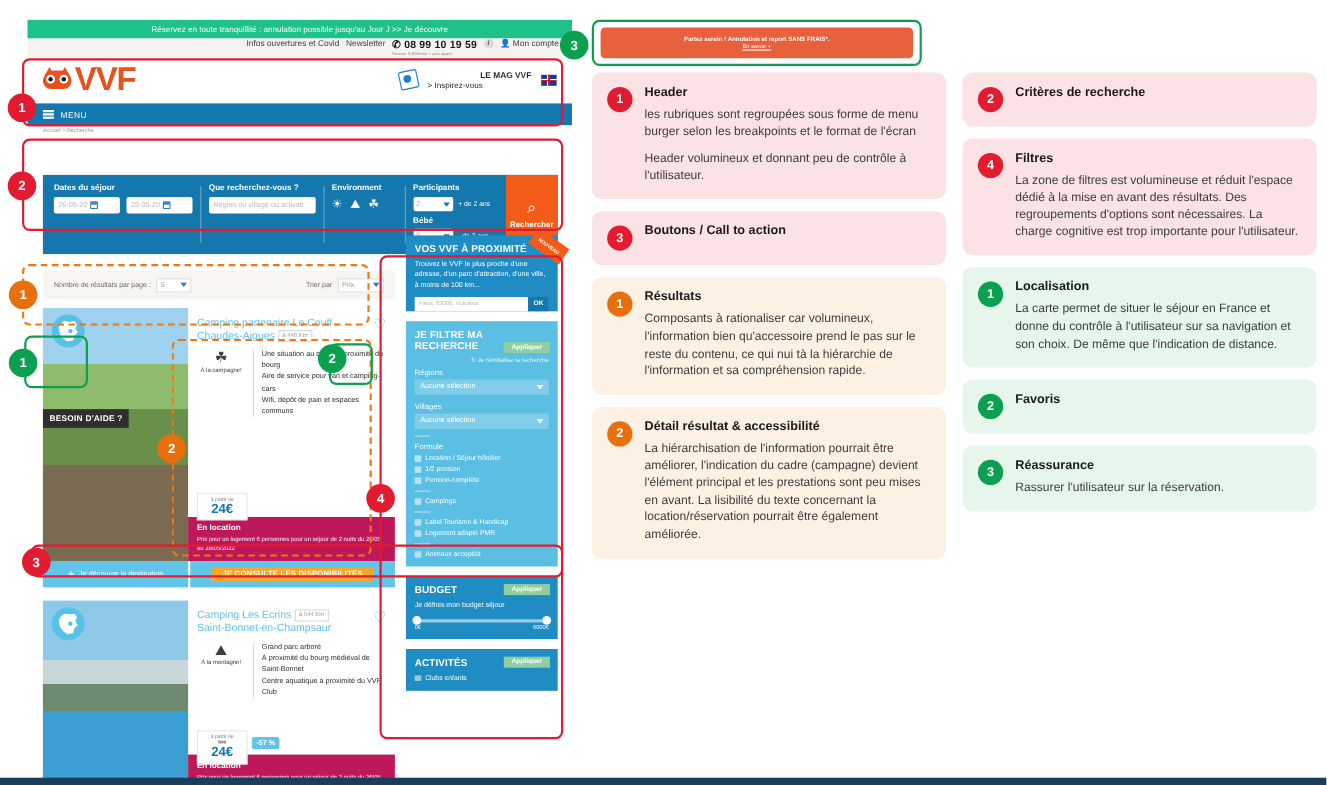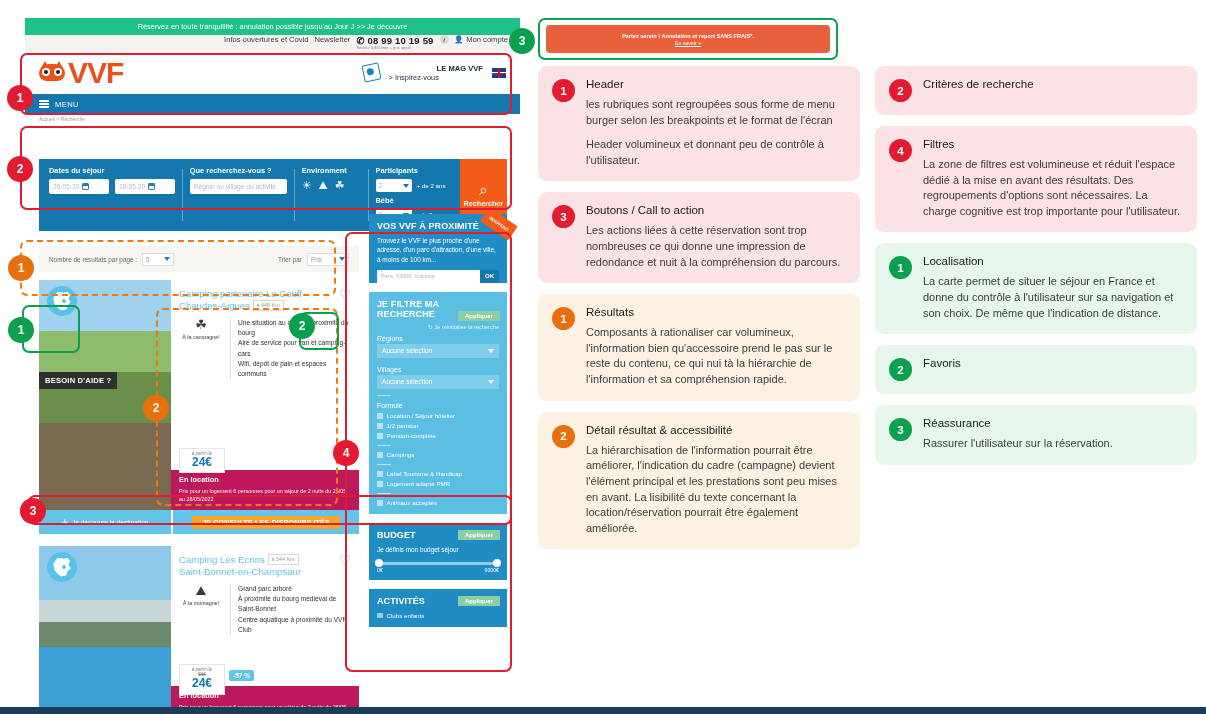--- a/index.html
+++ b/index.html
@@ -209,21 +209,21 @@
 
   
   .col { position:absolute; top:66px; width:322px; }
   .col.c-left  { left:538px; }
   .col.c-right { left:875px; }
   .ncard { border-radius:9px; padding:12px 14px 13px 14px; margin-bottom:11px; display:flex; gap:11px; }
   .ncard.pink   { background:#fbe2e4; }
   .ncard.orange { background:#fdf1e4; }
   .ncard.green  { background:#e6f6ea; }
   .ncard .badge { width:23px; height:23px; font-size:11.5px; margin-top:1px; }
-  .ncard .txt h4 { font-size:11.5px; color:#1a1a1a; margin-bottom:7px; font-weight:normal; }
+  .ncard .txt h4 { font-size:11.5px; color:#1a1a1a; margin-bottom:7px; font-weight:bold; }
   .ncard .txt p { font-size:11px; color:#3c3c3c; line-height:1.42; margin-bottom:9px; }
   .ncard .txt p:last-child { margin-bottom:0; }
 
   .top-banner { position:absolute; left:538px; top:18px; width:300px; height:42px;
                 border:2.5px solid #0aa04f; border-radius:7px; }
   .top-banner .inner {
     position:absolute; left:6px; right:6px; top:5px; bottom:5px; background:#e8603c;
     border-radius:4px; color:#fff; display:flex; flex-direction:column;
     align-items:center; justify-content:center; gap:1px;
   }
@@ -574,21 +574,20 @@
       <div class="txt">
         <h4>Header</h4>
         <p>les rubriques sont regroupées sous forme de menu burger selon les breakpoints et le format de l'écran</p>
         <p>Header volumineux et donnant peu de contrôle à l'utilisateur.</p>
       </div>
     </div>
     <div class="ncard pink">
       <div class="badge red">3</div>
       <div class="txt">
         <h4>Boutons / Call to action</h4>
-        <p>Les actions liées à cette réservation sont trop nombreuses ce qui donne une impression de redondance et nuit à la compréhension du parcours.</p>
       </div>
     </div>
     <div class="ncard orange">
       <div class="badge orange">1</div>
       <div class="txt">
         <h4>Résultats</h4>
         <p>Composants à rationaliser car volumineux, l'information bien qu'accessoire prend le pas sur le reste du contenu, ce qui nui tà la hiérarchie de l'information et sa compréhension rapide.</p>
       </div>
     </div>
     <div class="ncard orange">

